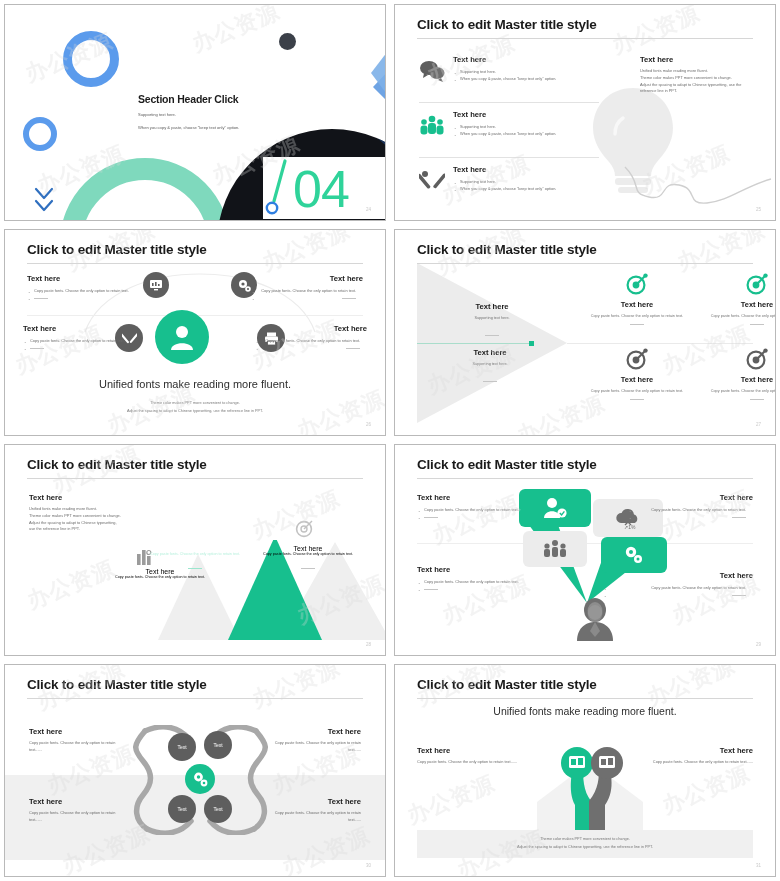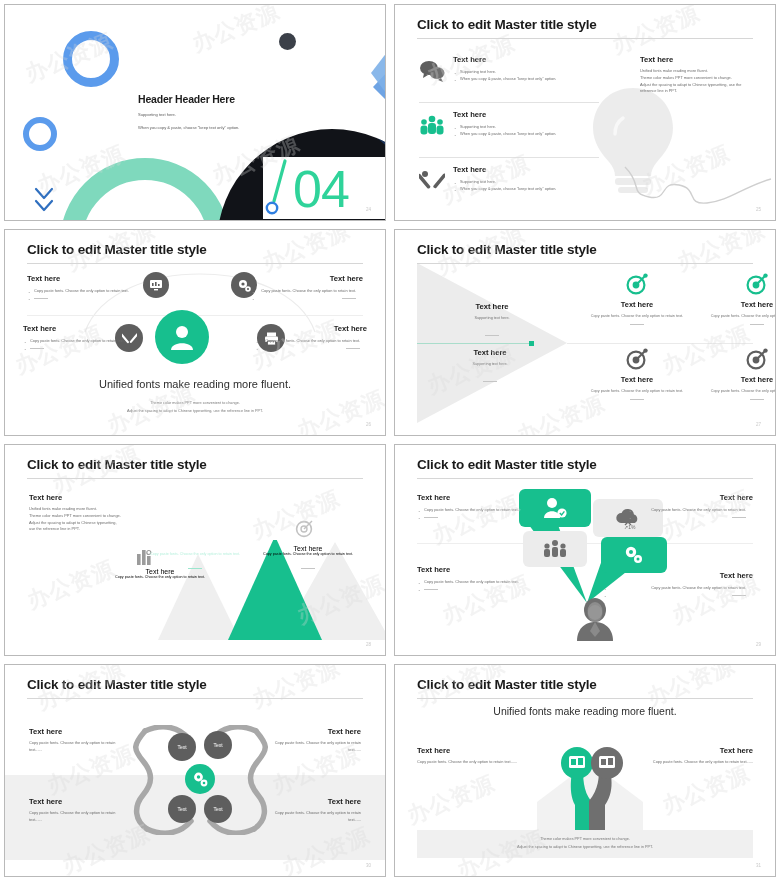--- a/index.html
+++ b/index.html
@@ -167,21 +167,21 @@
       </svg>
     </div>
 
     <svg class="s1 numslash" width="130" height="62" viewBox="0 0 130 62">
       <line x1="22" y1="4" x2="11" y2="44" stroke="#2fd39a" stroke-width="3.2" stroke-linecap="round"></line>
       <circle cx="9" cy="51" r="5.2" fill="none" stroke="#2f7fe0" stroke-width="2.4"></circle>
       <text x="30" y="50" font-family="Liberation Sans, sans-serif" font-size="52" font-weight="300" fill="#2fd39a" letter-spacing="-1">04</text>
     </svg>
 
     <div class="s1 hdr">
-      <h2>Header Header Here</h2>
+      <h2>Section Header Click</h2>
       <p>Supporting text here.</p>
       <p>When you copy &amp; paste, choose "keep text only" option.</p>
     </div>
 
     <svg class="s1 chevs" width="22" height="30" viewBox="0 0 22 30">
       <polyline points="3,4 11,13 19,4" fill="none" stroke="#2f6fbf" stroke-width="2.2" stroke-linecap="round" stroke-linejoin="round"></polyline>
       <polyline points="3,16 11,25 19,16" fill="none" stroke="#2f6fbf" stroke-width="2.2" stroke-linecap="round" stroke-linejoin="round"></polyline>
     </svg>
 
     <div class="pgnum">24</div>

